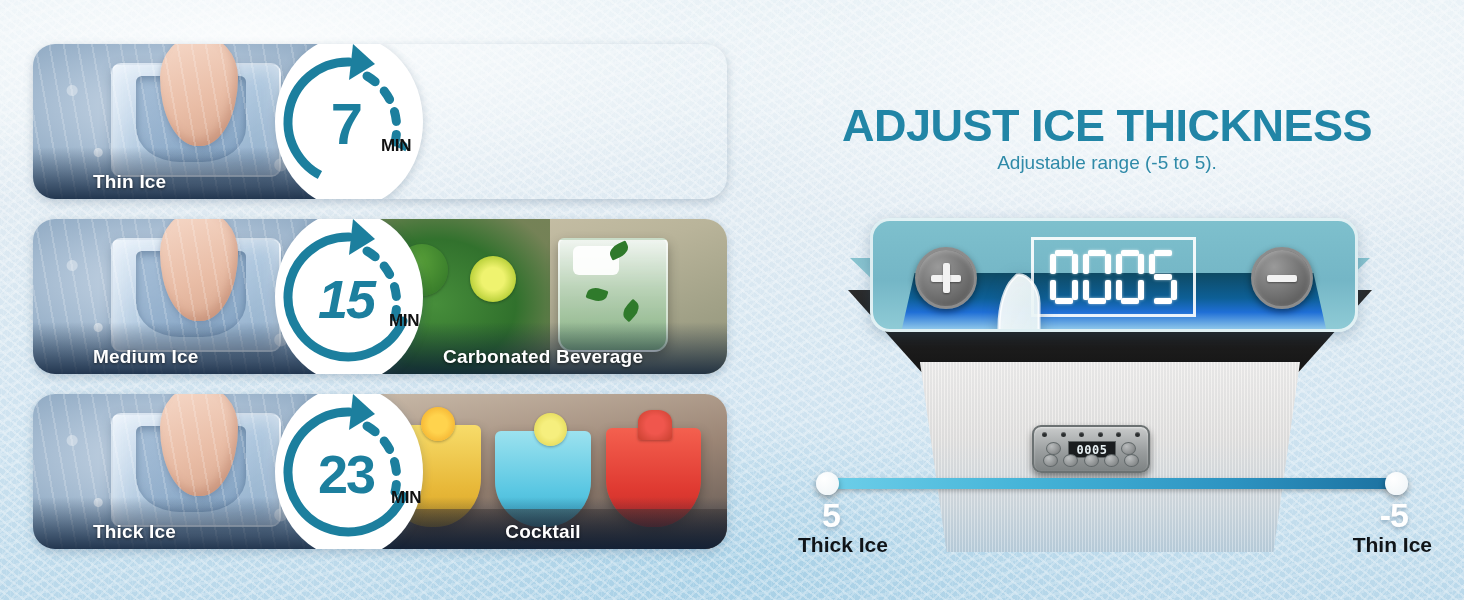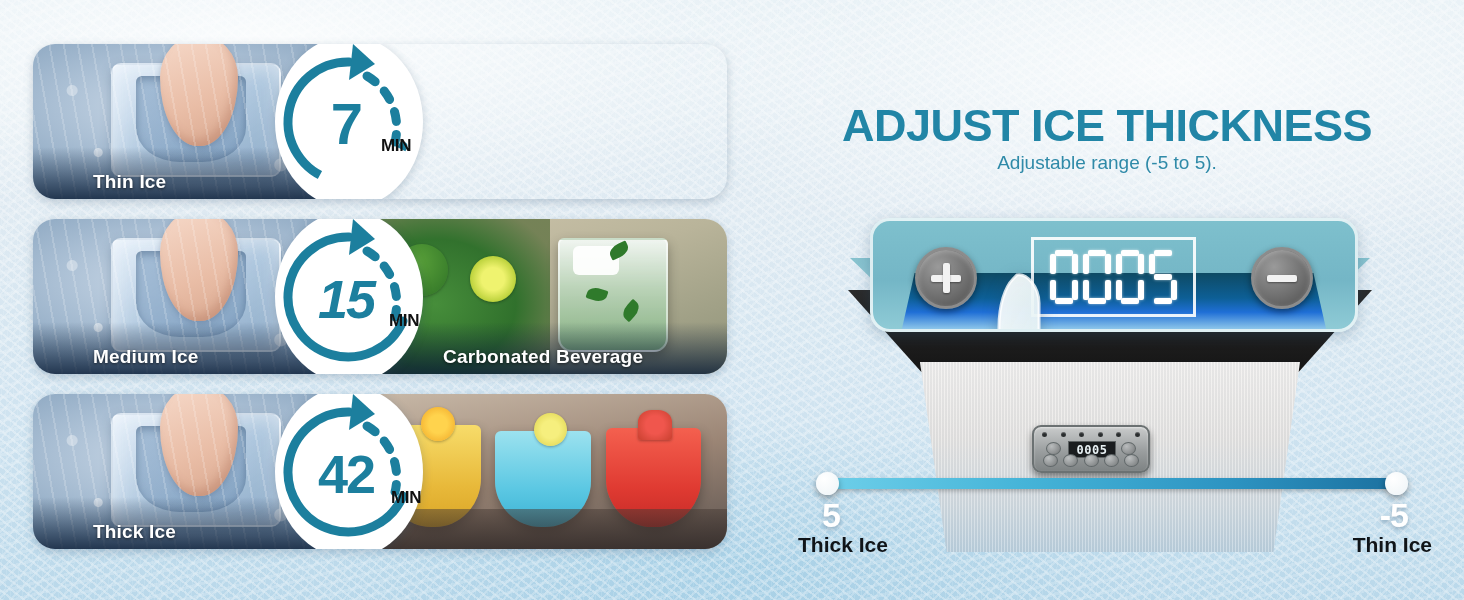--- a/index.html
+++ b/index.html
@@ -319,28 +319,29 @@
           <div class="citrus" style="left:38%;top:-18%;width:34px;height:34px;background:radial-gradient(circle,#ffd34d 38%,#f0a524);"></div>
         </div>
         <div class="glass" style="left:37%;width:26%;height:62%;background:linear-gradient(180deg,#9ce2ef,#5cc8e3 60%,#3bb2d4);">
           <div class="citrus" style="left:40%;top:-19%;width:33px;height:33px;background:radial-gradient(circle,#f6ef7e 38%,#dcd04a);"></div>
         </div>
         <div class="glass" style="left:67%;width:26%;height:64%;background:linear-gradient(180deg,#f4604f,#e03b32 60%,#c62a27);">
           <div class="citrus" style="left:34%;top:-18%;width:34px;height:30px;border-radius:40% 40% 10% 10%;background:radial-gradient(circle,#f0564d 40%,#c8402f);"></div>
         </div>
         <div style="position:absolute;left:0;bottom:0;width:100%;height:26%;background:linear-gradient(180deg,rgba(70,58,52,.5),rgba(48,40,38,.8));"></div>
       </div>
+      <div class="caption-r">Cocktail</div>
     </div>
     <div class="badge">
       <svg width="148" height="172" viewBox="0 0 148 172" aria-hidden="true">
         <path d="M74 26 A60 60 0 1 0 128 110" fill="none" stroke="#1c7f9e" stroke-width="9" stroke-linecap="round"></path>
         <path d="M92 40 A60 60 0 0 1 120 106" fill="none" stroke="#1c7f9e" stroke-width="9" stroke-linecap="round" stroke-dasharray="10 13"></path>
         <polygon points="78,8 100,28 74,44" fill="#1c7f9e"></polygon>
       </svg>
-      <span class="badge-num" style="font-size:54px;">42</span>
+      <span class="badge-num" style="font-size:54px;">23</span>
       <span class="badge-min" style="left:86px;top:102px;">MIN</span>
     </div>
   </div>
 </div>
 
 <div class="right">
 
   <div class="headline">ADJUST ICE THICKNESS</div>
   <div class="sub">
     <div>Adjustable range (-5 to 5).</div>

